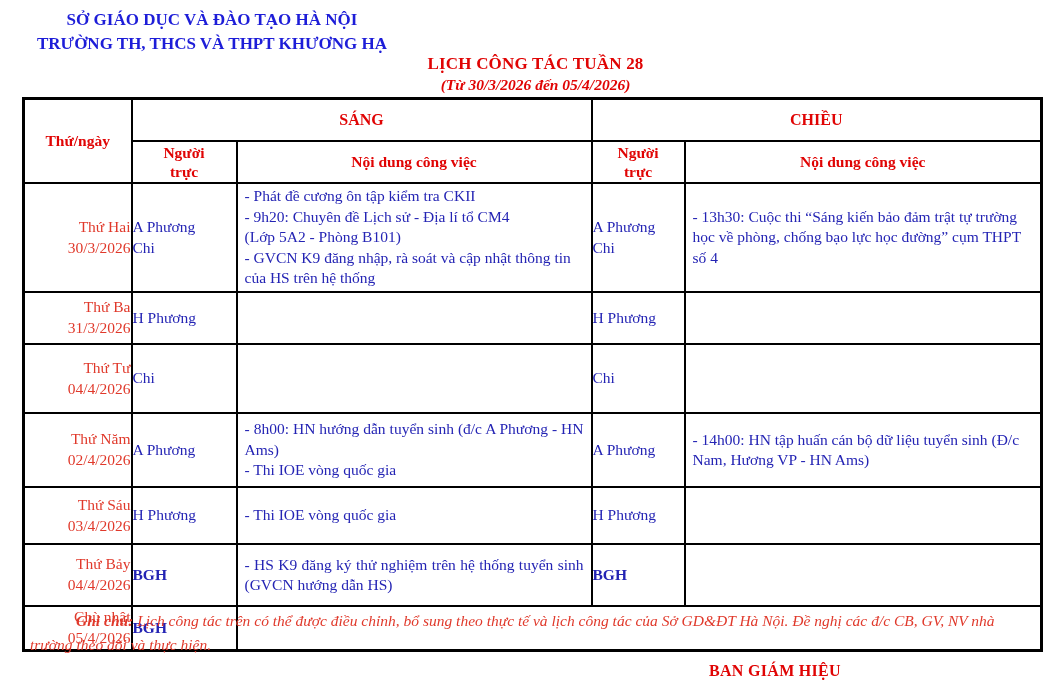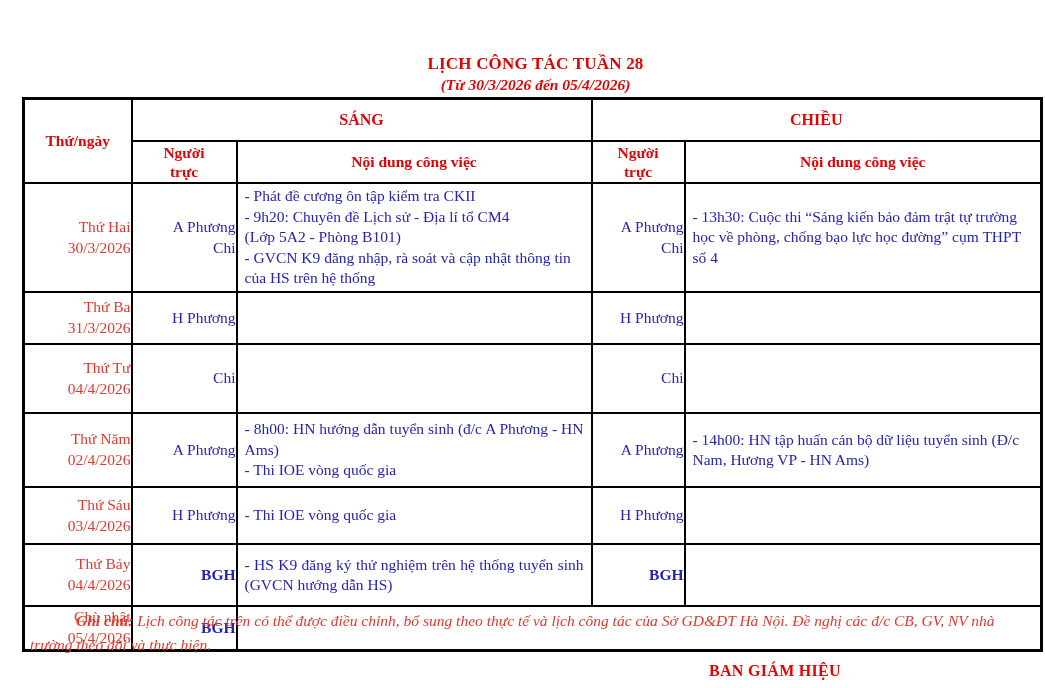--- a/index.html
+++ b/index.html
@@ -39,21 +39,21 @@
   tr.hrow2 th{height:40px;}
   tr.r-mon td{height:103px;}
   tr.r-tue td{height:46px;}
   tr.r-wed td{height:63px;}
   tr.r-thu td{height:68px;}
   tr.r-fri td{height:51px;}
   tr.r-sat td{height:56px;}
   tr.r-sun td{height:36px;}
 
   td.day{color:var(--red-soft);text-align:right;font-size:15.5px;line-height:1.35;}
-  td.person{color:var(--blue);text-align:right;font-size:15.5px;line-height:1.3;white-space:pre-line;}
+  td.person{color:var(--blue);text-align:left;font-size:15.5px;line-height:1.3;white-space:pre-line;}
   td.person.bold{font-weight:bold;}
   td.content{color:var(--blue);font-size:15.5px;line-height:1.32;padding:2px 7px;text-align:left;}
   td.content .line{min-height:1em;}
   td.content .line.center{text-align:left;}
   td.content.justify .line{text-align:justify;}
 
   .note{
     position:absolute;left:30px;top:609px;width:992px;
     color:var(--red-soft);font-style:italic;font-size:15.5px;line-height:1.55;
     text-indent:46px;
@@ -61,20 +61,22 @@
   .note b{font-weight:bold;}
   .signature{
     position:absolute;left:625px;top:646px;width:300px;text-align:center;
     color:var(--red);font-weight:bold;font-size:16px;letter-spacing:.3px;margin-top:16px;
   }
 </style>
 </head>
 <body>
 
 <div class="org">
+  <div>SỞ GIÁO DỤC VÀ ĐÀO TẠO HÀ NỘI</div>
+  <div>TRƯỜNG TH, THCS VÀ THPT KHƯƠNG HẠ</div>
 </div>
 
 <div class="title-wrap">
   <div class="doc-title">LỊCH CÔNG TÁC TUẦN 28</div>
   <div class="doc-subtitle">(Từ 30/3/2026 đến 05/4/2026)</div>
 </div>
 
 <table class="schedule">
   <colgroup>
     <col style="width:108px">

